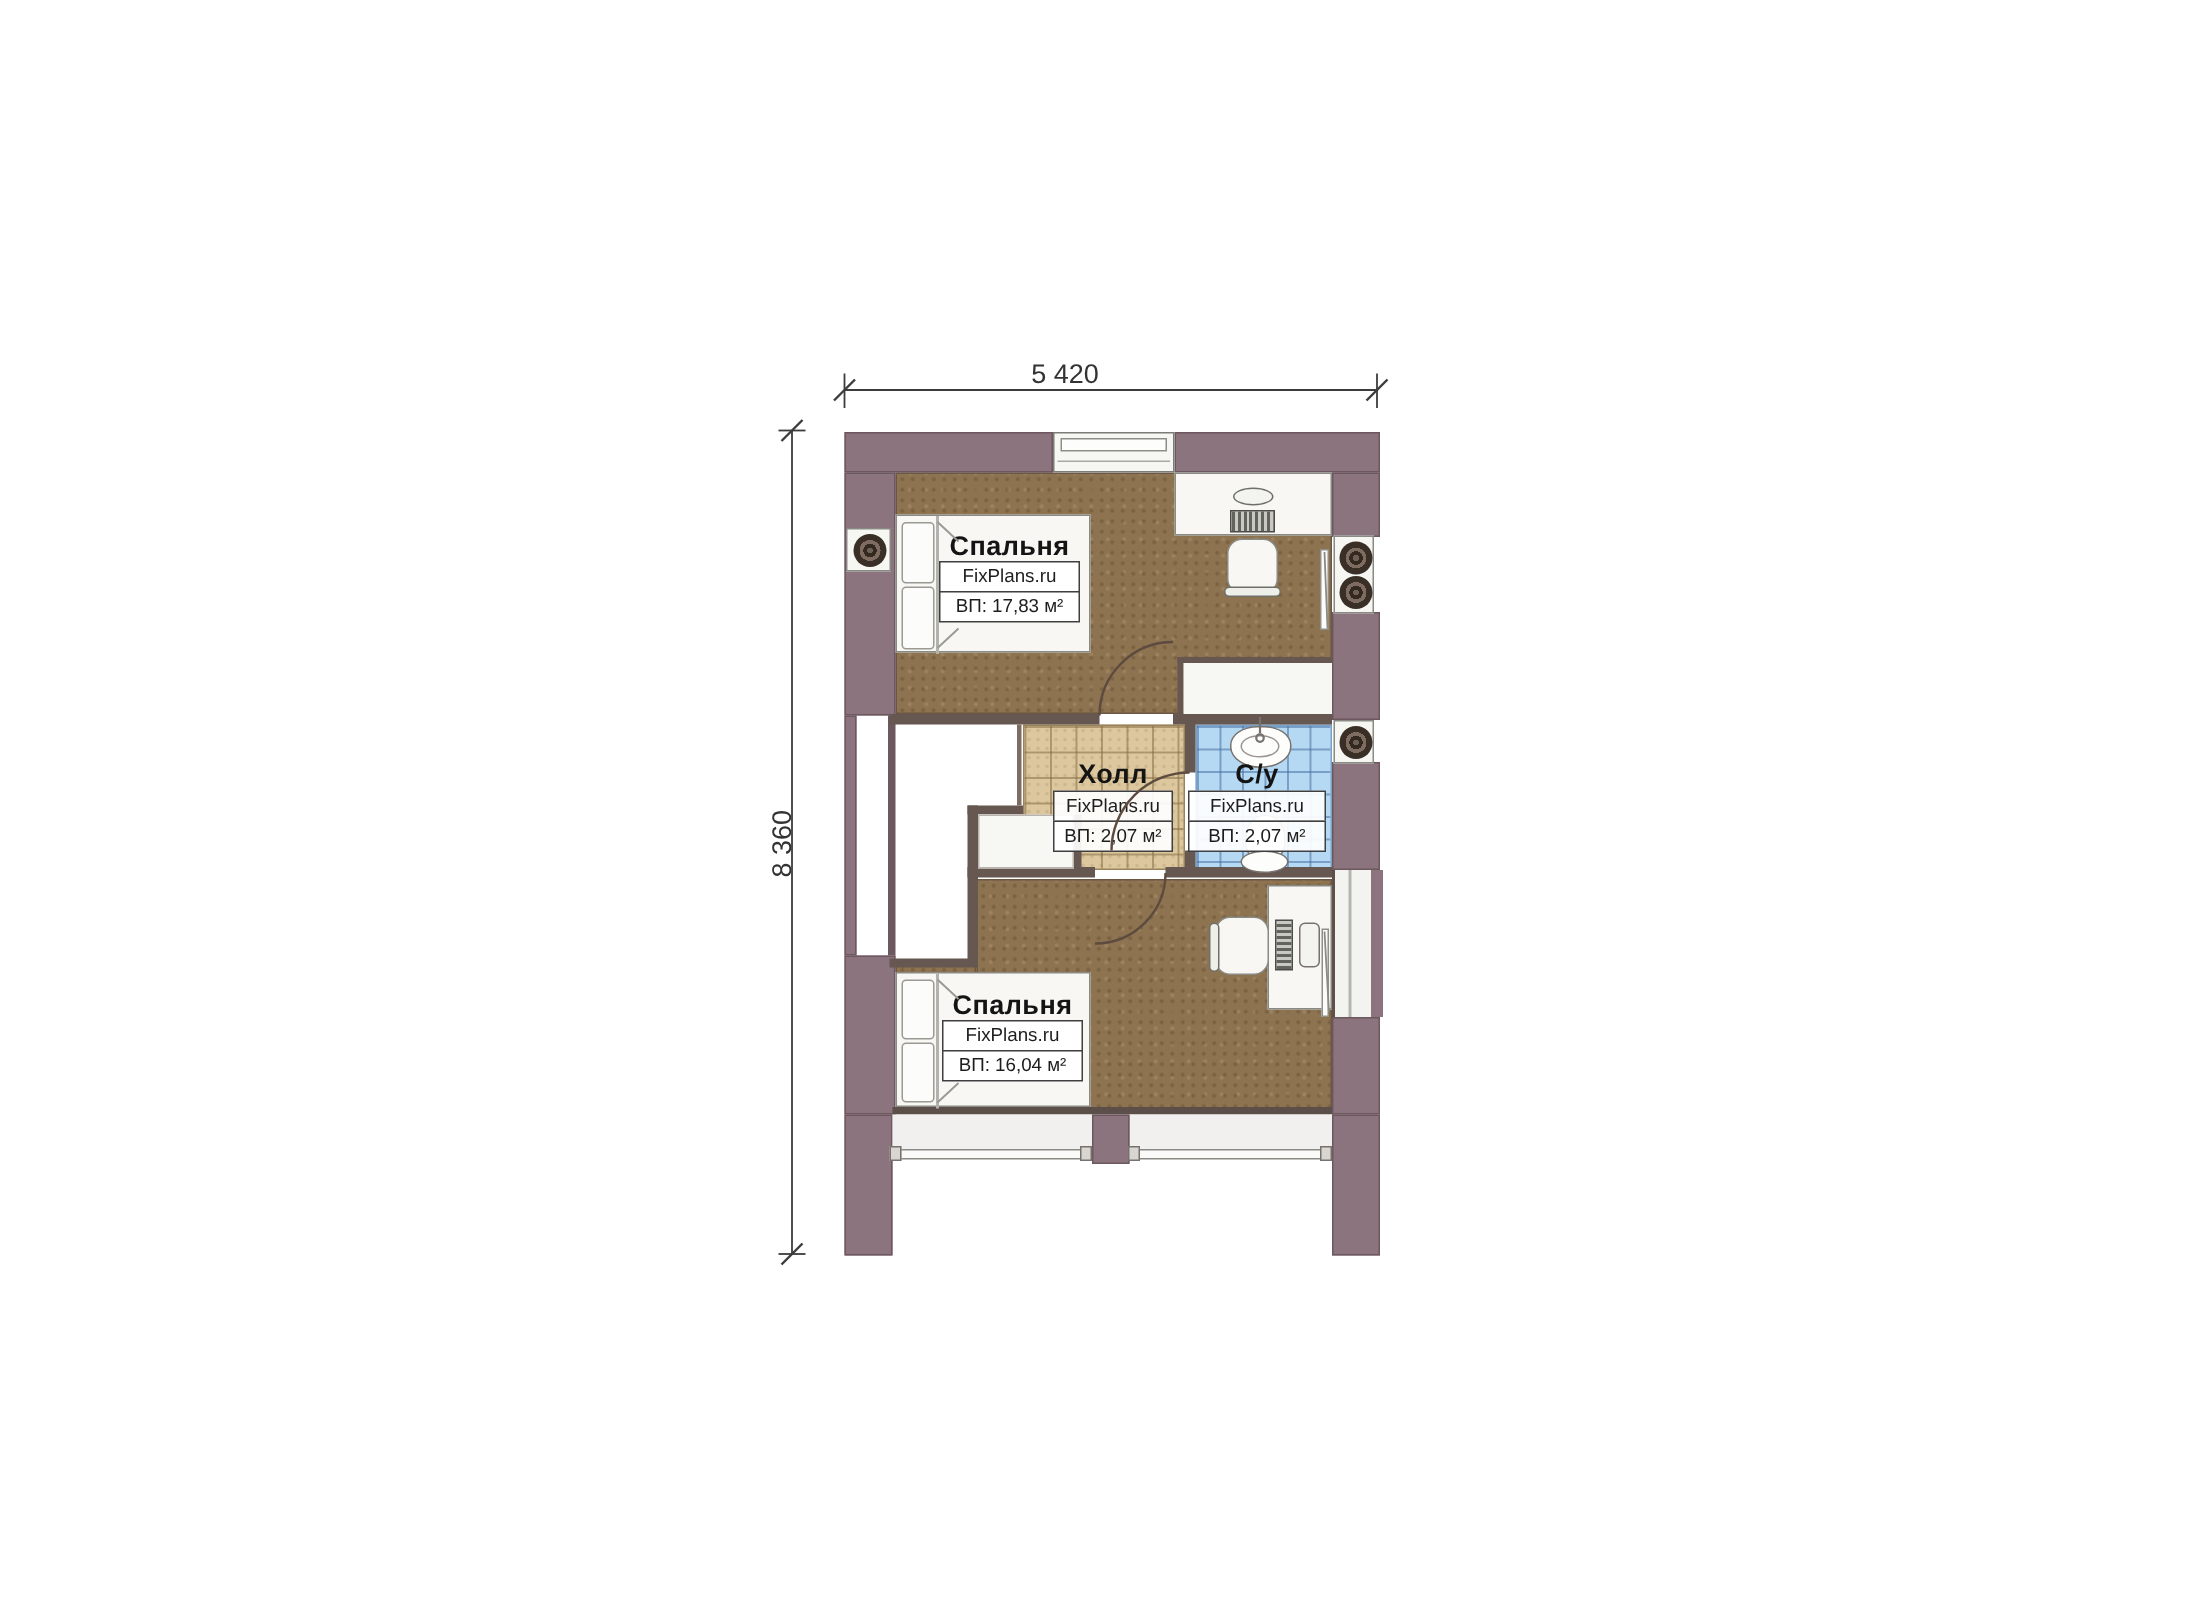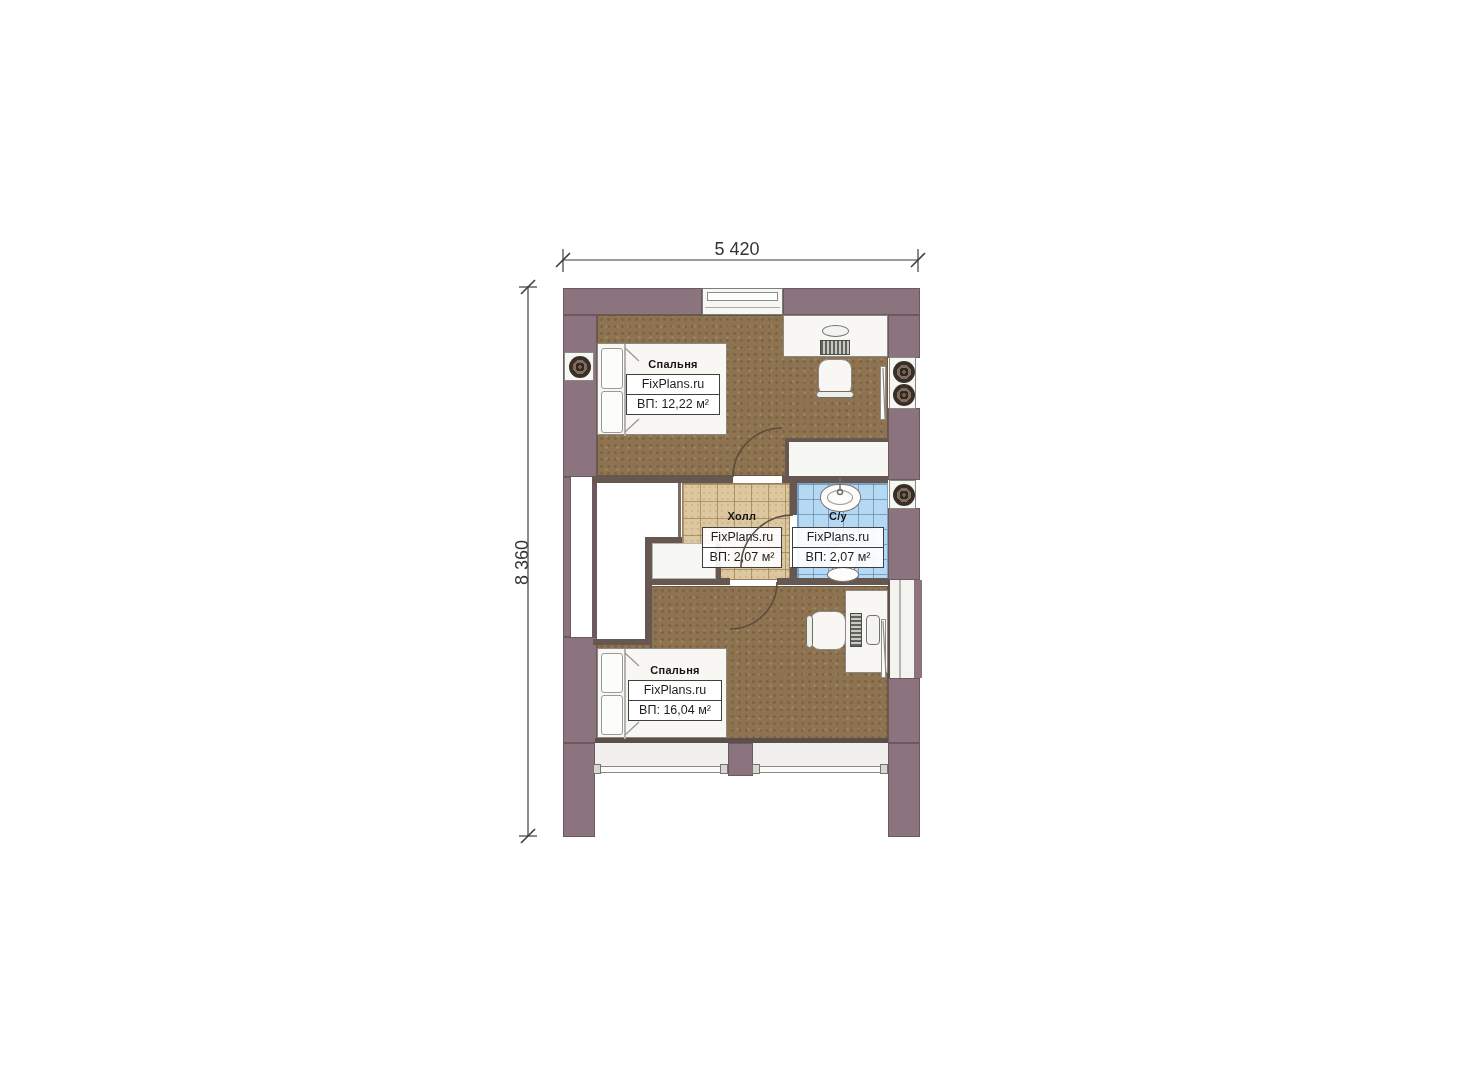--- a/index.html
+++ b/index.html
@@ -34,21 +34,21 @@
     background-size:15px 15px;
     border:1px solid #7aa2c8;
   }
   .whitebox{background:#f7f7f4;}
   .furn{background:#f8f7f4;border:1.5px solid #8a8a85;}
   .pillow{background:#fcfcfa;border:1px solid #9a9a95;border-radius:3px;}
   .ventbox{background:#f6f6f3;border:1px solid #8a8a85;}
   .vent{border-radius:50%;
     background:radial-gradient(circle at 50% 50%, #6e5f55 0 2px, #33291f 2px 4.5px, #7d6c5f 4.5px 7px, #3a2f26 7px 11px);}
   .label-group{display:flex;flex-direction:column;align-items:center;}
-  .room-title{font-size:11px;font-weight:bold;color:#141414;letter-spacing:0.3px;line-height:16px;}
+  .room-title{font-size:18px;font-weight:bold;color:#141414;letter-spacing:0.3px;line-height:16px;}
   .label-box{border:1.5px solid #3f3f3f;background:rgba(255,255,255,0.92);
     font-size:12.5px;color:#1d1d1d;display:flex;align-items:center;justify-content:center;
     height:19px;line-height:19px;white-space:nowrap;}
   .label-box + .label-box{margin-top:-1.5px;}
   .dim-text{font-size:18px;color:#333;white-space:nowrap;}
   .striped{background:repeating-linear-gradient(90deg,#63635e 0 2px,#c9c9c3 2px 4px);border:1px solid #4c4c48;}
   .striped-h{background:repeating-linear-gradient(0deg,#63635e 0 2px,#c9c9c3 2px 4px);border:1px solid #4c4c48;}
   svg{position:absolute;left:0;top:0;pointer-events:none;}
 </style>
 </head>
@@ -156,42 +156,42 @@
     <div class="abs" style="left:20px;top:24px;width:14px;height:30px;border:1.5px solid #77726e;border-radius:4px;background:#f3f3ef;"></div>
   </div>
   <div class="abs furn" style="left:810px;top:611px;width:36px;height:39px;border-radius:10px;"></div>
   <div class="abs" style="left:806px;top:615px;width:7px;height:33px;background:#efefea;border:1.5px solid #6f6f6a;border-radius:4px;box-sizing:border-box;"></div>
 
   <div class="abs" style="left:881px;top:619px;width:5px;height:59px;background:#fcfcfa;border:1px solid #8f8f8a;"></div>
 
   <div class="abs label-group" style="left:615px;top:356px;width:116px;">
     <div class="room-title">Спальня</div>
     <div class="label-box" style="width:92px;margin-top:2px;">FixPlans.ru</div>
-    <div class="label-box" style="width:92px;">ВП: 12,22 м²</div>
+    <div class="label-box" style="width:92px;">ВП: 17,83 м²</div>
   </div>
 
   <div class="abs label-group" style="left:692px;top:508px;width:100px;">
     <div class="room-title">Холл</div>
     <div class="label-box" style="width:78px;margin-top:3px;">FixPlans.ru</div>
     <div class="label-box" style="width:78px;">ВП: 2,07 м²</div>
   </div>
 
   <div class="abs label-group" style="left:788px;top:508px;width:100px;">
     <div class="room-title">С/у</div>
     <div class="label-box" style="width:90px;margin-top:3px;">FixPlans.ru</div>
     <div class="label-box" style="width:90px;">ВП: 2,07 м²</div>
   </div>
 
   <div class="abs label-group" style="left:617px;top:662px;width:116px;">
     <div class="room-title">Спальня</div>
     <div class="label-box" style="width:92px;margin-top:2px;">FixPlans.ru</div>
     <div class="label-box" style="width:92px;">ВП: 16,04 м²</div>
   </div>
 
-  <div class="abs dim-text" style="left:687px;top:239px;width:100px;text-align:center;">5 420</div>
+  <div class="abs dim-text" style="left:660px;top:239px;width:100px;text-align:center;">5 420</div>
   <div class="abs dim-text" style="left:472px;top:552px;width:100px;text-align:center;transform:rotate(-90deg);transform-origin:center;">8 360</div>
 
   <svg width="1474" height="1080">
 
     <g stroke="#3c3c3c" stroke-width="1.2">
       <line x1="563" y1="260" x2="918" y2="260"></line>
       <line x1="563" y1="249" x2="563" y2="272"></line>
       <line x1="918" y1="249" x2="918" y2="272"></line>
       <line x1="556" y1="267" x2="570" y2="253" stroke-width="1.6"></line>
       <line x1="911" y1="267" x2="925" y2="253" stroke-width="1.6"></line>

